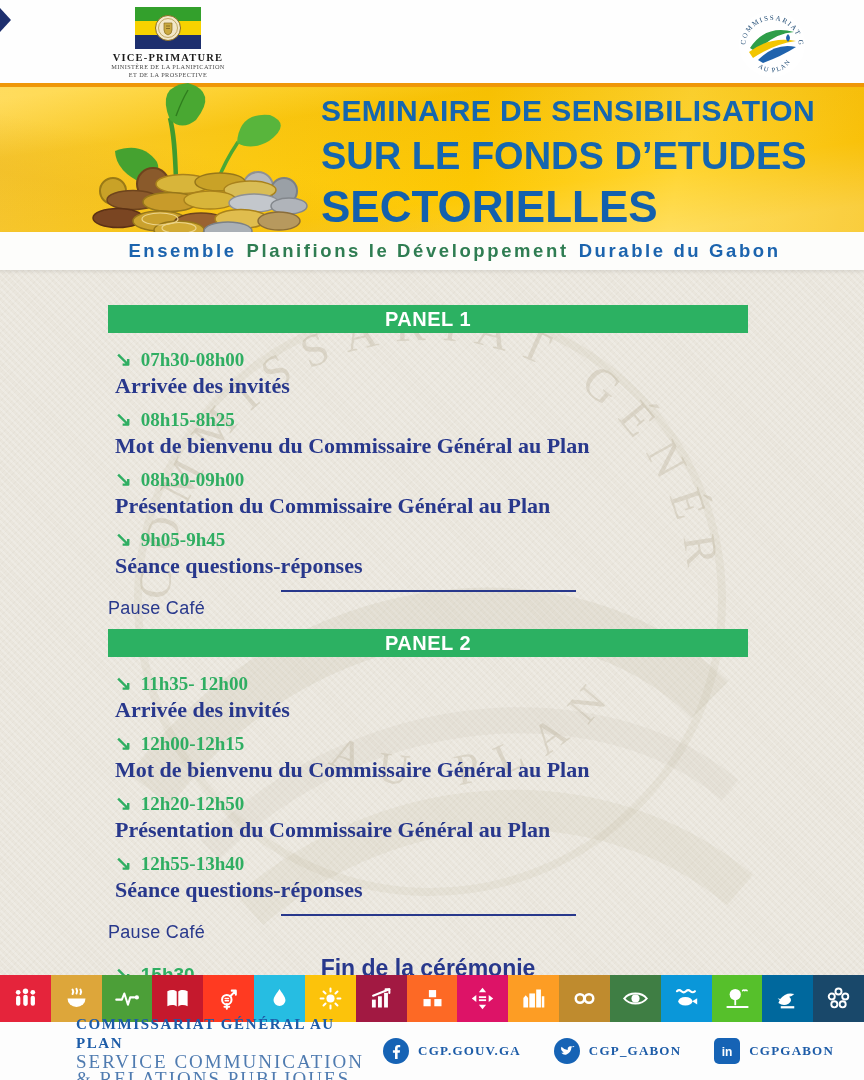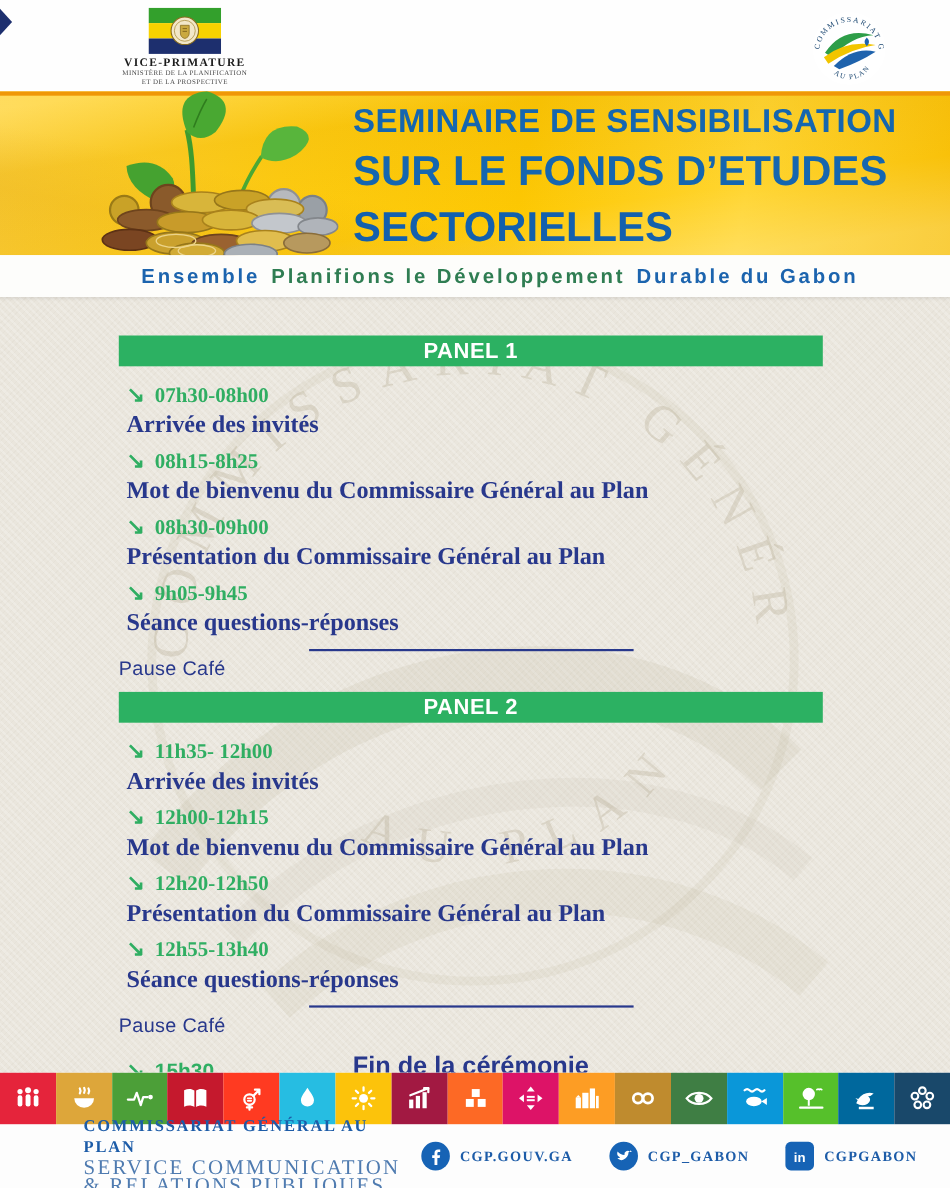--- a/index.html
+++ b/index.html
@@ -22,21 +22,21 @@
     background:linear-gradient(100deg,#ffd43a 0%,#ffce12 30%,#fdc803 55%,#ffd530 78%,#f8bf06 100%); overflow:hidden; }
   .banner::before { content:""; position:absolute; inset:0;
     background:linear-gradient(12deg, rgba(210,140,0,.16) 18%, rgba(255,255,255,0) 36%),
                linear-gradient(-8deg, rgba(255,255,255,.22) 10%, rgba(255,255,255,0) 34%, rgba(190,120,0,.10) 72%, rgba(255,255,255,.18) 94%); }
   .banner-topline { position:absolute; top:0; left:0; right:0; height:4px; background:#ef9708; z-index:2; }
   .coins { position:absolute; left:58px; bottom:-4px; z-index:3; }
   .banner-title { position:absolute; left:321px; top:8px; z-index:3; color:#1566af; }
   .bt1 { font-size:30px; font-weight:600; letter-spacing:.4px; line-height:40px; }
   .bt2 { font-size:38px; font-weight:600; line-height:50px; }
   .bt2 .hv, .bt3 { font-weight:800; }
-  .bt3 { font-size:38px; line-height:52px; color:#1360ad; }
+  .bt3 { font-size:44px; line-height:52px; color:#1360ad; }
 
   
   .tagline { height:38px; background:#fdfdfb; display:flex; align-items:center; justify-content:center;
     font-weight:700; font-size:18.5px; letter-spacing:2.6px; box-shadow:0 2px 3px rgba(0,0,0,.08); position:relative; z-index:4;padding-left:45px; }
   .tg-b { color:#1c64ae; } .tg-g { color:#2f7d52; }
   .tagline span { margin:0 5px; white-space:nowrap; }
 
   
   .bodyarea { position:relative; height:705px; background:#eae6dd;
     background-image:repeating-linear-gradient(45deg, rgba(255,255,255,.20) 0 2px, rgba(0,0,0,0) 2px 5px),

